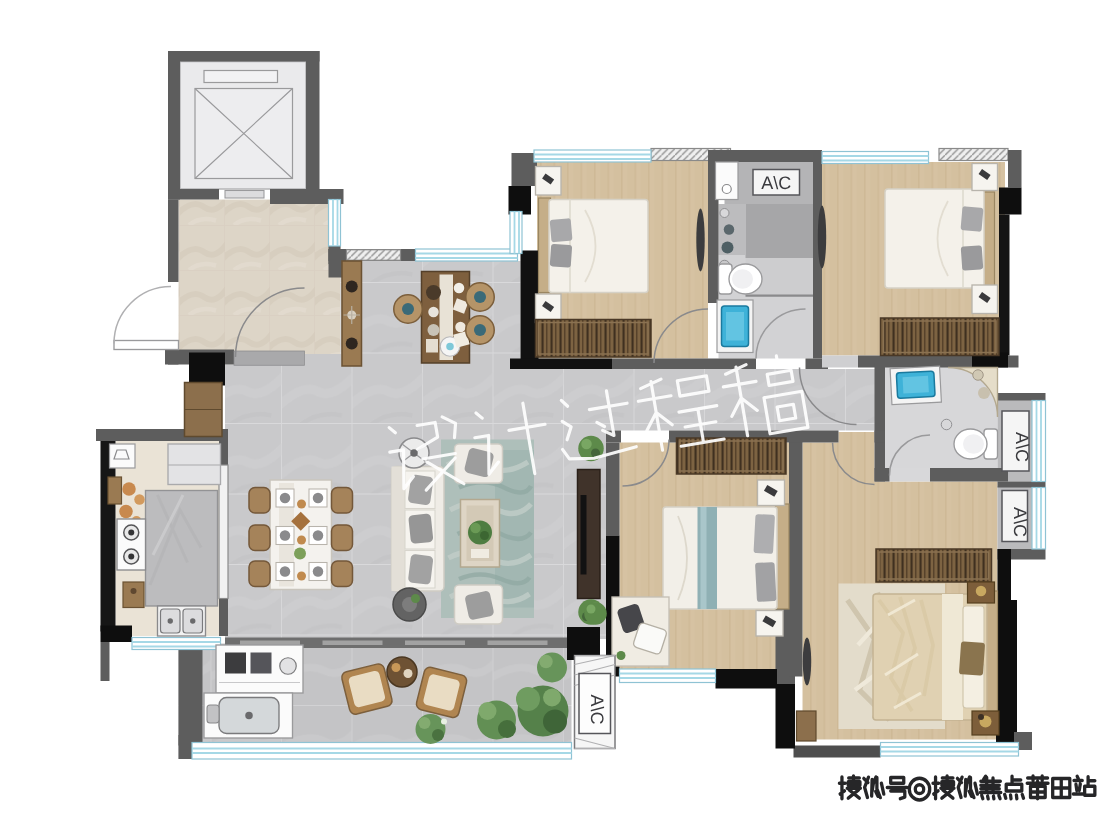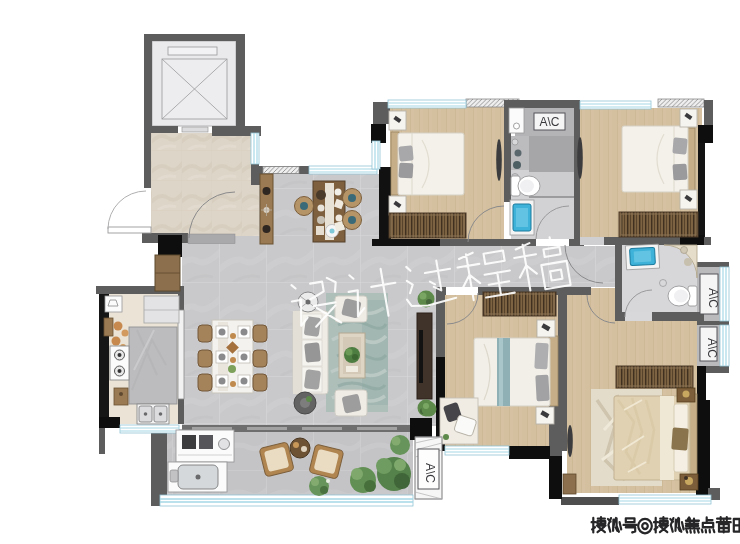--- a/index.html
+++ b/index.html
@@ -1,16 +1,16 @@
 <!DOCTYPE html>
 <html><head>
 <meta charset="utf-8">
 <style>
 html,body{margin:0;padding:0;background:#fff;}
-#plan{width:603px;height:544px;position:relative;font-family:"Liberation Sans",sans-serif;margin-left:32px;}
+#plan{width:603px;height:544px;position:relative;font-family:"Liberation Sans",sans-serif;}
 text{font-family:"Liberation Sans",sans-serif;}
 </style>
 </head>
 <body>
 <div id="plan">
 <svg width="740" height="544" viewBox="0 0 740 544">
 <defs>
 <pattern id="wood" width="9" height="20" patternUnits="userSpaceOnUse">
  <rect width="9" height="20" fill="#d6c2a2"></rect>
  <rect x="0" width="1" height="20" fill="#cab48f" opacity="0.65"></rect>

